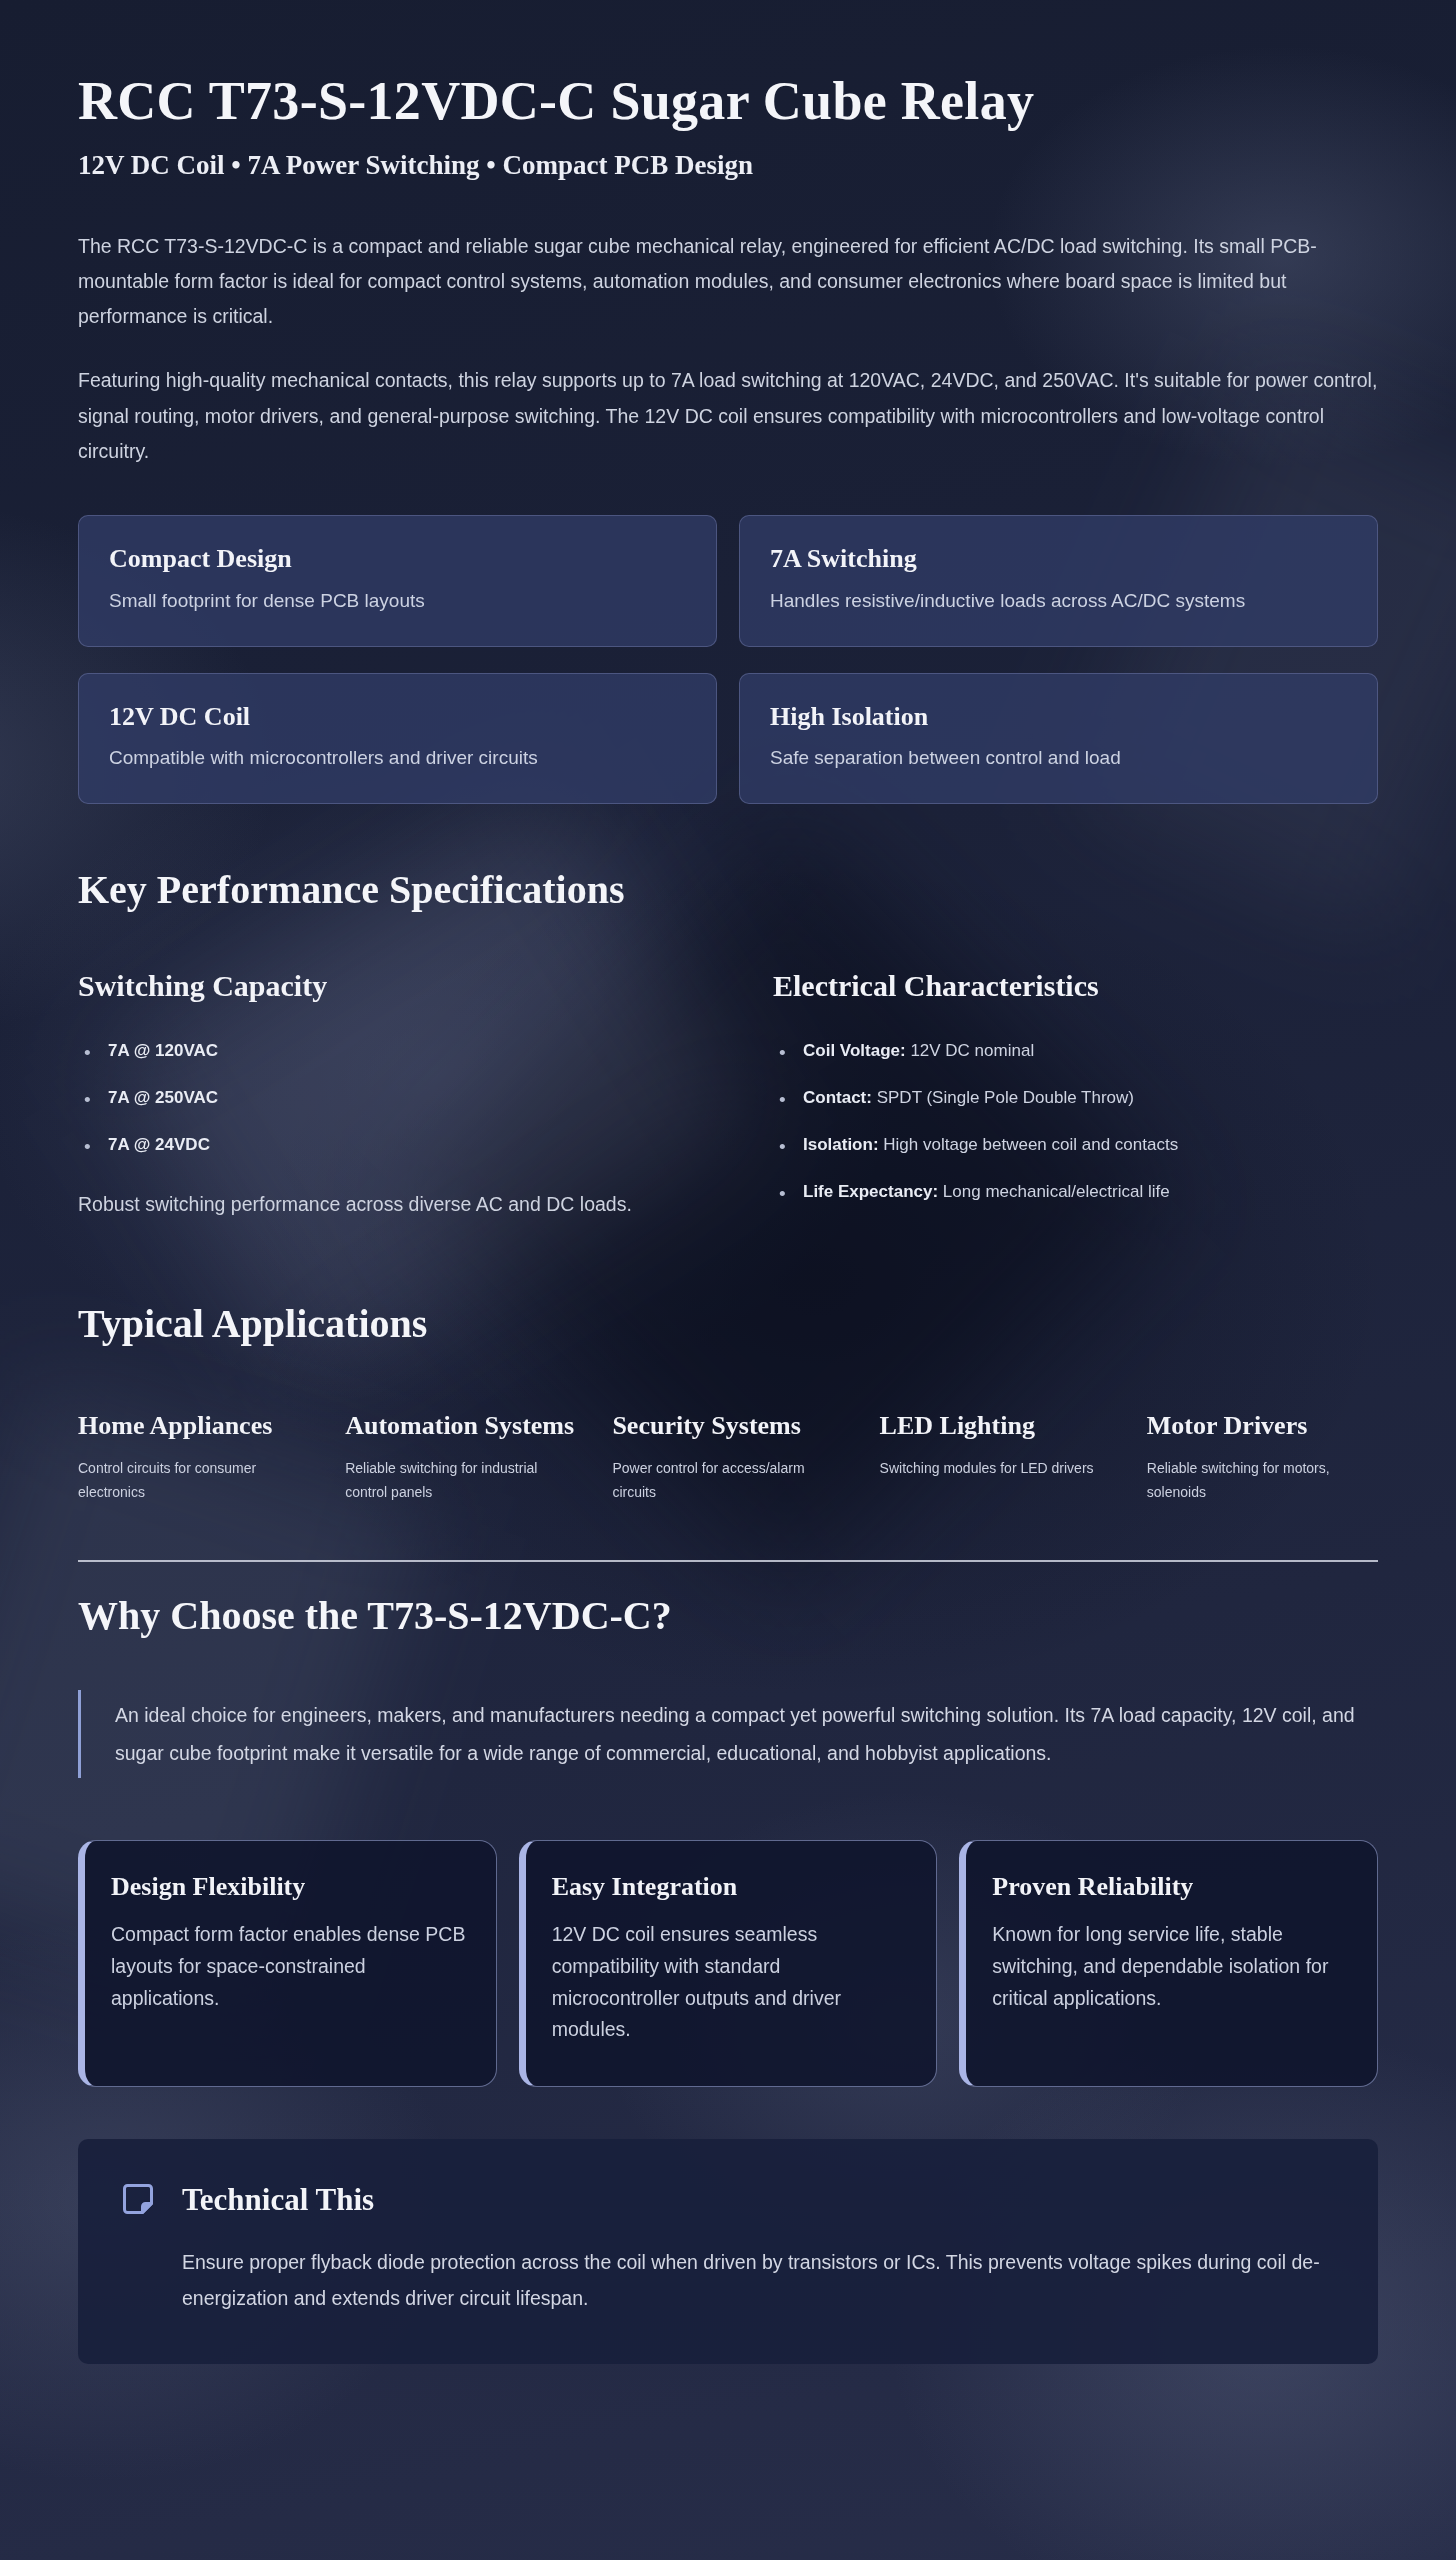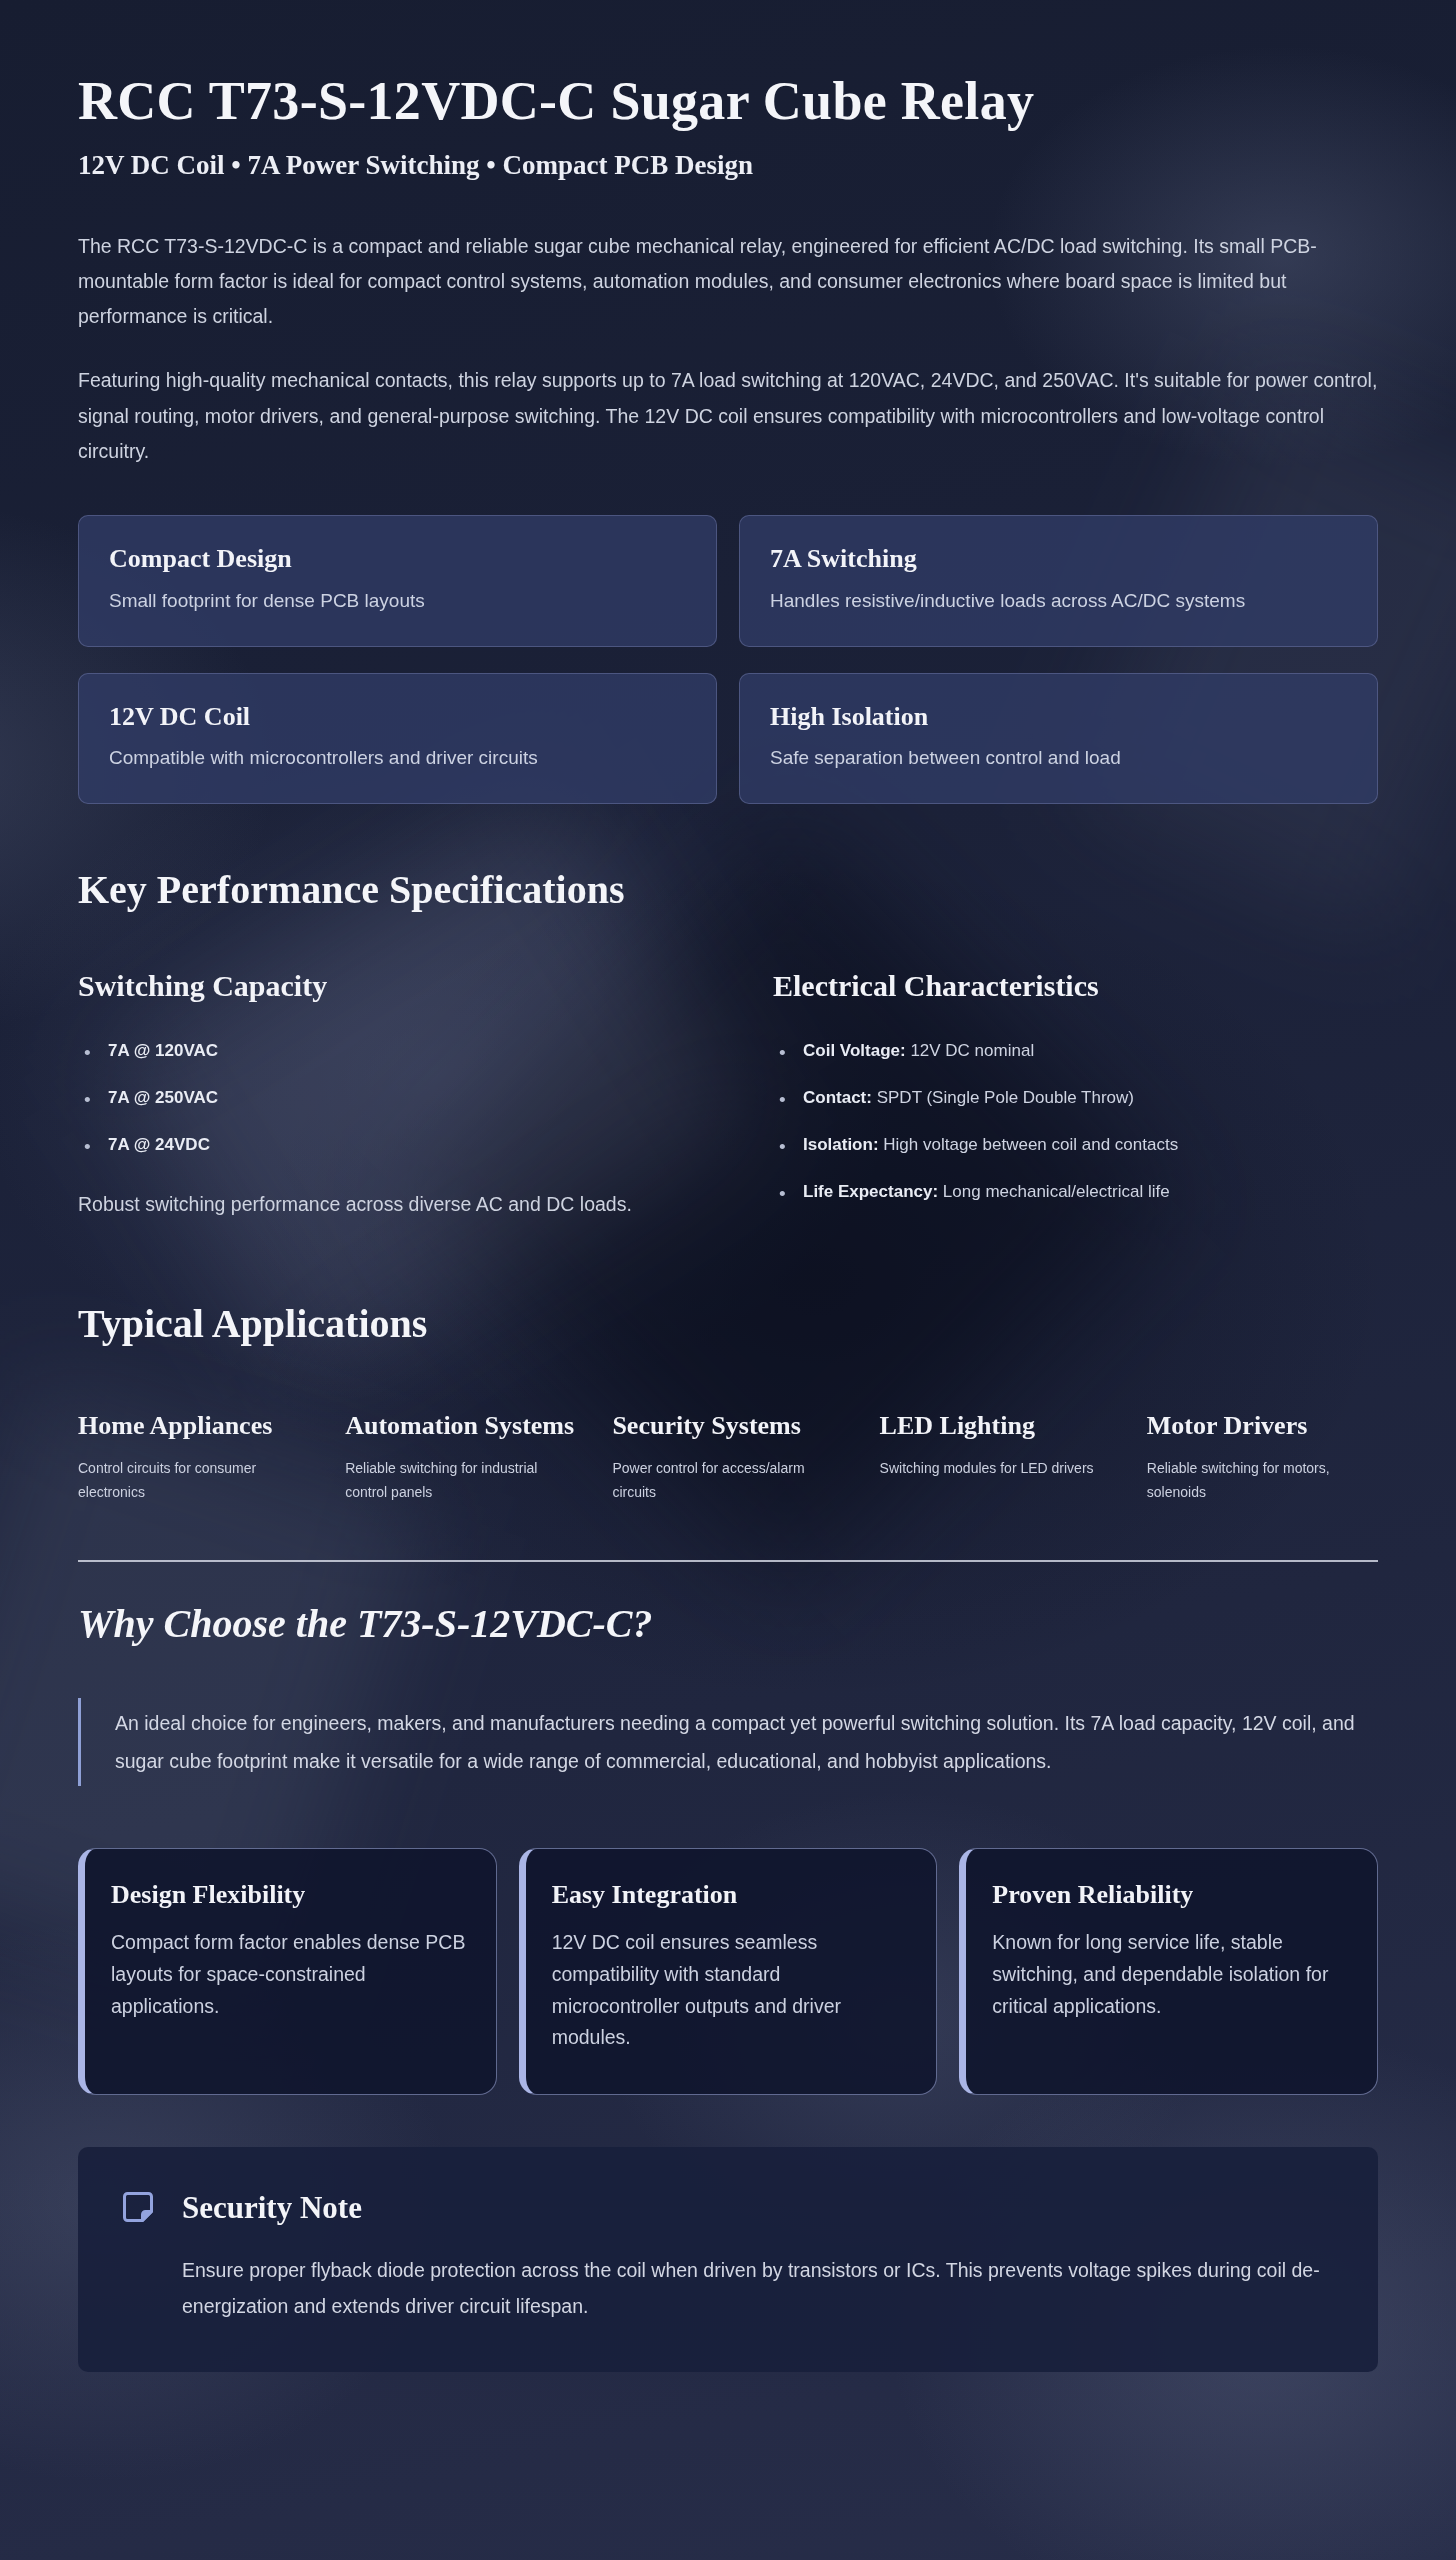--- a/index.html
+++ b/index.html
@@ -69,21 +69,21 @@
   .spec-label  { font-weight: 700; color: #e9ecf4; }
   .spec-note { margin: 30px 0 0; font-size: 19.5px; line-height: 1.8; color: #ced3e0; max-width: 650px; }
 
   .apps-heading { margin-top: 72px; }
   .apps-grid { margin-top: 62px; display: grid; grid-template-columns: repeat(5, 1fr); column-gap: 36px; row-gap: 84px; }
   .app h4 { margin: 0; font: 700 26px/1.2 "Liberation Serif", "DejaVu Serif", serif; color: #f2f3f8; }
   .app p  { margin: 16px 0 0; font-size: 14px; line-height: 1.68; color: #ccd1e0; max-width: 248px; }
 
   .divider { margin: 56px 0 0; border: 0; border-top: 2px solid rgba(224,228,239,0.78); height: 0; }
 
-  .why-heading { margin-top: 38px; font-style: italic; }
+  .why-heading { margin-top: 30px; }
   .quote {
     margin: 50px 0 0;
     border-left: 3px solid #8fa0d6;
     padding: 6px 0 6px 34px;
     font-size: 19.5px; line-height: 1.95; color: #d3d7e4; max-width: 1305px;
   }
   .why-grid { margin-top: 62px; display: grid; grid-template-columns: repeat(3, 1fr); gap: 22px; }
   .why-card {
     background: rgba(15,20,44,0.88);
     border: 1px solid rgba(164,175,226,0.55);
@@ -219,19 +219,19 @@
     </div>
 
     <div class="note-panel">
       <div class="note-head">
         <span class="note-icon">
           <svg viewBox="0 0 24 24" fill="none" stroke="#93a3de" stroke-width="2" stroke-linecap="round" stroke-linejoin="round">
             <path d="M16 3H5a2 2 0 0 0-2 2v14a2 2 0 0 0 2 2h10l6-6V5a2 2 0 0 0-2-2Z"></path>
             <path d="M15 21v-4a2 2 0 0 1 2-2h4Z" fill="#93a3de"></path>
           </svg>
         </span>
-        <h3>Security Note</h3>
+        <h3>Technical This</h3>
       </div>
       <p class="note-text">Ensure proper flyback diode protection across the coil when driven by transistors or ICs. This prevents voltage spikes during coil de-energization and extends driver circuit lifespan.</p>
     </div>
 
   </div>
 </div>
 
 </body></html>

